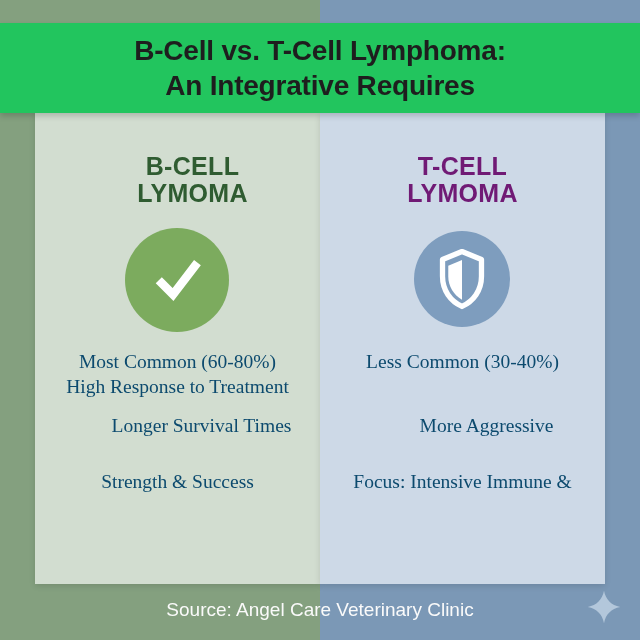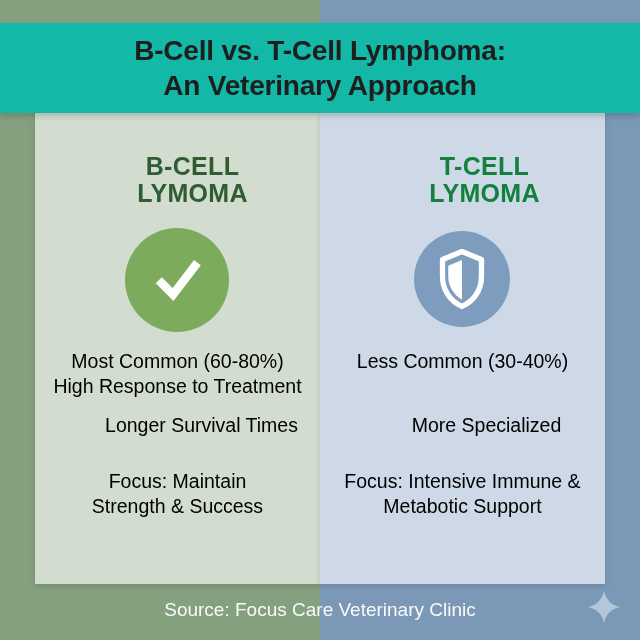--- a/index.html
+++ b/index.html
@@ -15,21 +15,21 @@
 
   
   .bg-left  { position: absolute; left: 0;   top: 0; width: 320px; height: 640px; background: #84a07f; }
   .bg-right { position: absolute; left: 320px; top: 0; width: 320px; height: 640px; background: #7b98b6; }
 
   
   .header-band {
     position: absolute;
     left: 0; top: 23px;
     width: 640px; height: 90px;
-    background: #14b8a6;
+    background: #22c55e;
     box-shadow: 0 3px 6px rgba(0,0,0,0.18);
     display: flex;
     flex-direction: column;
     align-items: center;
     justify-content: center;
     z-index: 3;
   }
   .title-line {
     font-size: 28px;
     font-weight: 700;
@@ -55,21 +55,21 @@
     position: absolute;
     top: 40px;
     width: 100%;
     text-align: center;
     font-weight: 700;
     font-size: 25px;
     line-height: 27px;
     letter-spacing: 0.3px;
   }
   .panel-left  .panel-heading { color: #2f5c31; padding-left: 30px; }
-  .panel-right .panel-heading { color: #15803d; margin-left: 22px; }
+  .panel-right .panel-heading { color: #701a75; }
 
   .icon-circle {
     position: absolute;
     border-radius: 50%;
     display: flex;
     align-items: center;
     justify-content: center;
   }
   .circle-green {
     left: 90px; top: 115px;
@@ -79,23 +79,24 @@
   .circle-blue {
     left: 94px; top: 118px;
     width: 96px; height: 96px;
     background: #7e9dbe;
   }
 
   .facts-group {
     position: absolute;
     width: 100%;
     text-align: center;
-    color: #000000;
+    color: #0c4a6e;
     font-size: 19.5px;
     line-height: 25px;
+    font-family: Liberation Serif, serif;
   }
   .group-1 { top: 236px; }
   .group-2 { top: 300px; margin-left: 24px; }
   .group-3 { top: 356px; }
 
   
   .footer-source {
     position: absolute;
     left: 0; top: 599px;
     width: 640px;
@@ -114,21 +115,21 @@
 </head>
 <body>
 
 <div class="canvas">
 
   <div class="bg-left"></div>
   <div class="bg-right"></div>
 
   <div class="header-band">
     <div class="title-line">B-Cell vs. T-Cell Lymphoma:</div>
-    <div class="title-line">An Veterinary Approach</div>
+    <div class="title-line">An Integrative Requires</div>
   </div>
 
   <div class="panel panel-left">
     <div class="panel-heading">
       <div>B-CELL</div>
       <div>LYMOMA</div>
     </div>
 
     <div class="icon-circle circle-green">
       <svg width="66" height="66" viewBox="0 0 100 100" aria-hidden="true">
@@ -137,21 +138,20 @@
     </div>
 
     <div class="facts-group group-1">
       <div>Most Common (60-80%)</div>
       <div>High Response to Treatment</div>
     </div>
     <div class="facts-group group-2">
       <div>Longer Survival Times</div>
     </div>
     <div class="facts-group group-3">
-      <div>Focus: Maintain</div>
       <div>Strength &amp; Success</div>
     </div>
   </div>
 
   <div class="panel panel-right">
     <div class="panel-heading">
       <div>T-CELL</div>
       <div>LYMOMA</div>
     </div>
 
@@ -159,27 +159,26 @@
       <svg width="54" height="62" viewBox="0 0 60 70" aria-hidden="true">
         <path d="M30 4 L8 13 V32 C8 48 17 60 30 66 C43 60 52 48 52 32 V13 Z" fill="none" stroke="#ffffff" stroke-width="6" stroke-linejoin="round"></path>
         <path d="M30 13.5 L14.5 20 V32 C14.5 43.5 20.5 53 30 58.5 Z" fill="#ffffff"></path>
       </svg>
     </div>
 
     <div class="facts-group group-1">
       <div>Less Common (30-40%)</div>
     </div>
     <div class="facts-group group-2">
-      <div>More Specialized</div>
+      <div>More Aggressive</div>
     </div>
     <div class="facts-group group-3">
       <div>Focus: Intensive Immune &amp;</div>
-      <div>Metabotic Support</div>
     </div>
   </div>
 
-  <div class="footer-source">Source: Focus Care Veterinary Clinic</div>
+  <div class="footer-source">Source: Angel Care Veterinary Clinic</div>
 
   <svg class="sparkle" viewBox="0 0 40 40" aria-hidden="true">
     <path d="M20 2 C22 12 28 18 38 20 C28 22 22 28 20 38 C18 28 12 22 2 20 C12 18 18 12 20 2 Z" fill="#b3c7db"></path>
   </svg>
 
 </div>
 
 </body></html>

